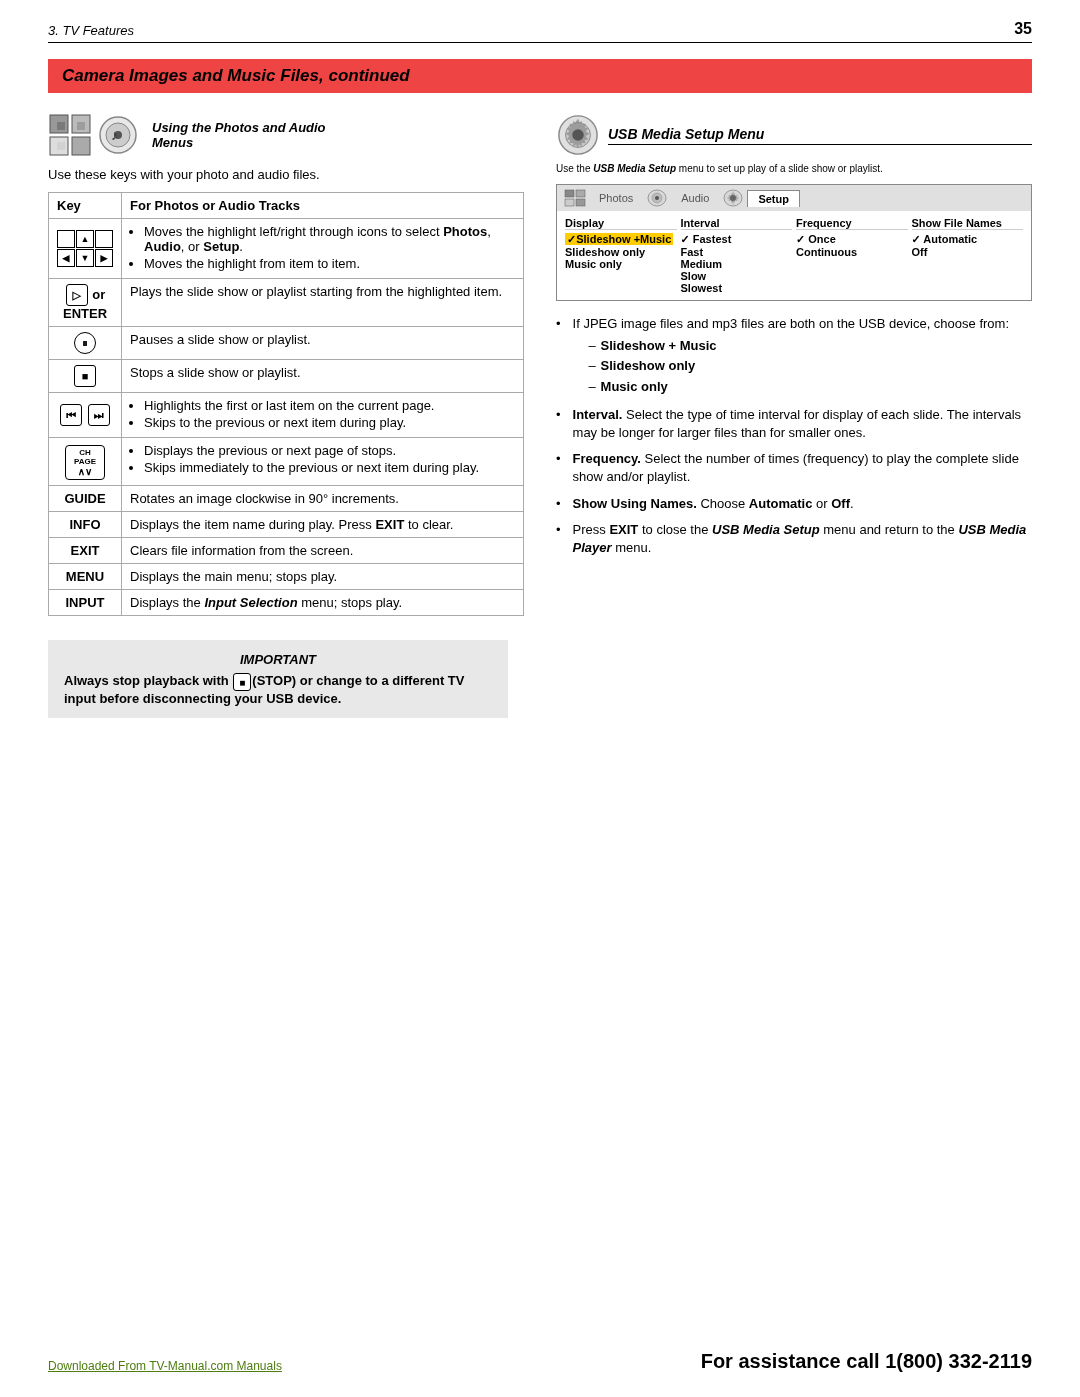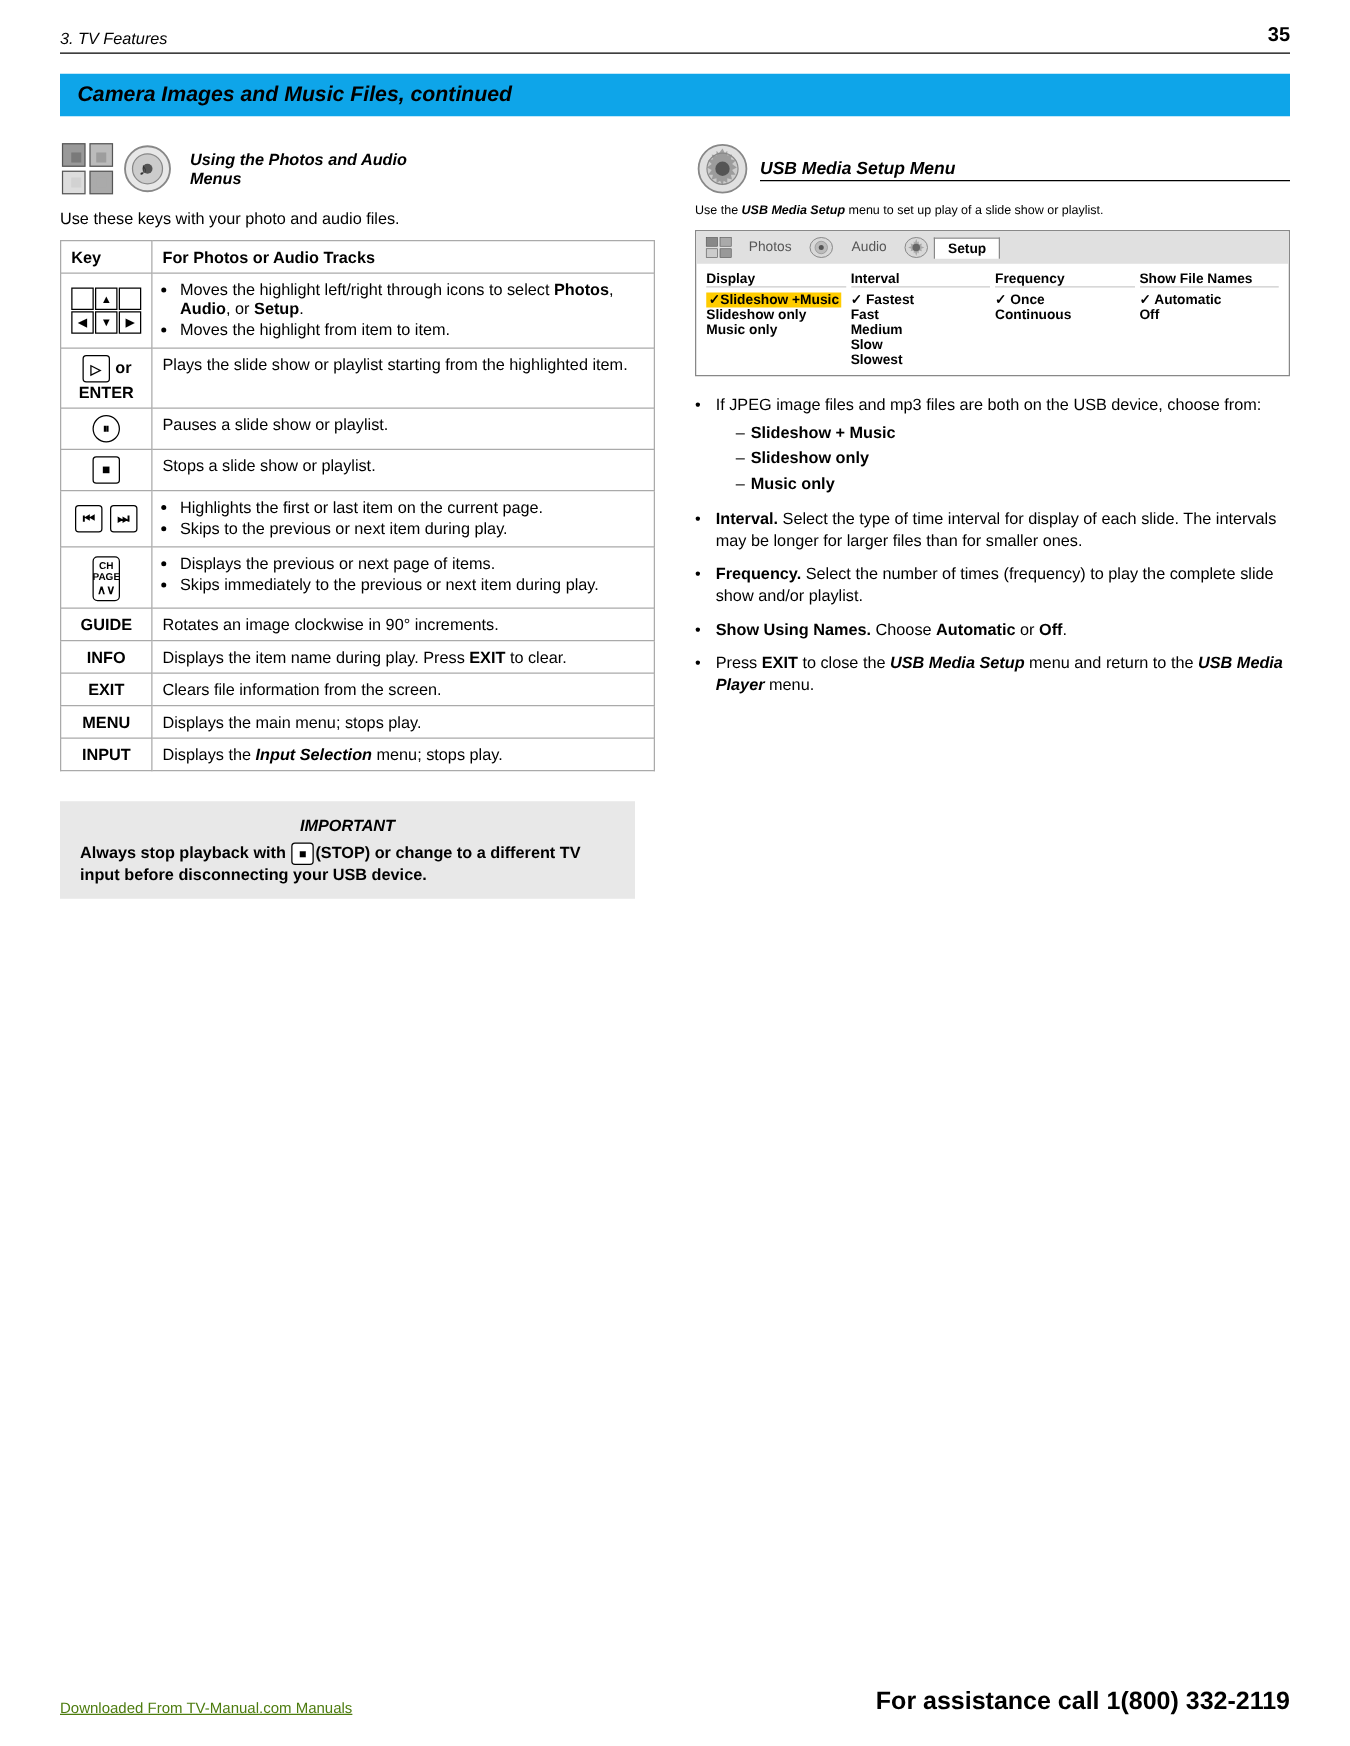--- a/index.html
+++ b/index.html
@@ -34,21 +34,21 @@
       font-size: 13px;
       font-style: italic;
     }
     .page-header-number {
       font-size: 16px;
       font-weight: bold;
     }
 
     
     .section-title-bar {
-      background: #0ea5e9;
+      background: #ef4444;
       padding: 7px 14px;
       margin-bottom: 20px;
     }
     .section-title-bar h1 {
       font-size: 17px;
       font-style: italic;
       font-weight: bold;
     }
 
     
@@ -299,21 +299,21 @@
       font-size: 20px;
       font-weight: bold;
     }
 
     .ch-page-icon {
       display: inline-flex;
       flex-direction: column;
       align-items: center;
       border: 1.5px solid #000;
       border-radius: 4px;
-      width: 22px;
+      width: 40px;
       padding: 2px;
       font-size: 8px;
       font-weight: bold;
       background: #fff;
     }
     .ch-page-icon .top { font-size: 8px; font-weight: bold; }
     .ch-page-icon .arrow-wrap { display: flex; gap: 0; }
     .ch-page-icon .arr { font-size: 10px; }
   </style>
 </head>
@@ -437,21 +437,21 @@
                 <span class="top">CH</span>
                 <span style="font-size:8px;">PAGE</span>
                 <div class="arrow-wrap">
                   <span class="arr">∧</span>
                   <span class="arr">∨</span>
                 </div>
               </div>
             </td>
             <td>
               <ul>
-                <li>Displays the previous or next page of items.</li>
+                <li>Displays the previous or next page of stops.</li>
                 <li>Skips immediately to the previous or next item during play.</li>
               </ul>
             </td>
           </tr>
 
           <tr>
             <td class="key-cell"><strong>GUIDE</strong></td>
             <td>Rotates an image clockwise in 90° increments.</td>
           </tr>
 

